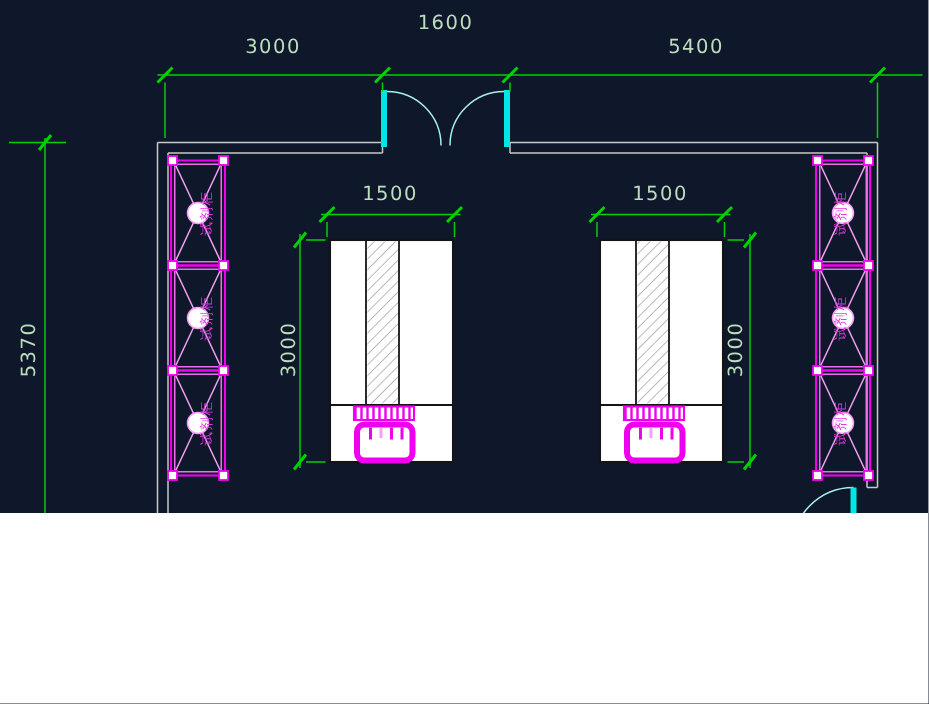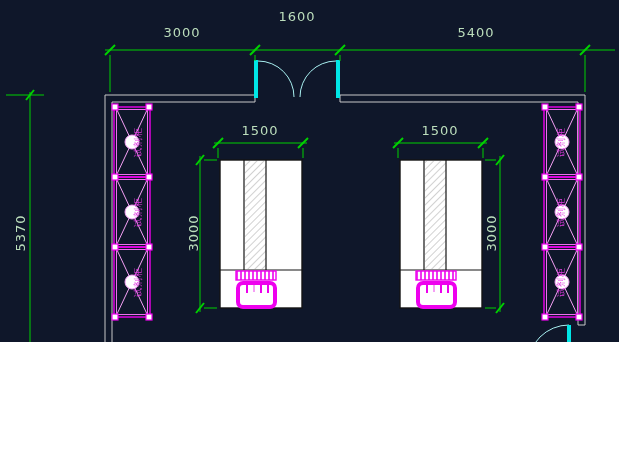--- a/index.html
+++ b/index.html
@@ -239,21 +239,21 @@
       <rect x="542" y="244" width="6" height="6"></rect>
           <rect x="576" y="244" width="6" height="6"></rect>
       <rect x="542" y="314" width="6" height="6"></rect>
           <rect x="576" y="314" width="6" height="6"></rect>
     </g>
   </g>
 </svg>
 
 <div class="dim-label" style="left:182px;top:32px;">3000</div>
 <div class="dim-label" style="left:297px;top:16px;">1600</div>
-<div class="dim-label" style="left:464px;top:32px;margin-left:12px;">5400</div>
+<div class="dim-label" style="left:464px;top:32px;">5400</div>
 <div class="dim-label vert" style="left:20px;top:233px;">5370</div>
 <div class="dim-label" style="left:260px;top:130px;">1500</div>
 <div class="dim-label" style="left:440px;top:130px;">1500</div>
 <div class="dim-label vert" style="left:193px;top:233px;">3000</div>
 <div class="dim-label vert" style="left:491px;top:233px;">3000</div>
 
 <div class="cab-label" style="left:138px;top:142px;">试剂柜</div>
 <div class="cab-label" style="left:138px;top:212px;">试剂柜</div>
 <div class="cab-label" style="left:138px;top:282px;">试剂柜</div>
 <div class="cab-label" style="left:561px;top:142px;">试剂柜</div>

